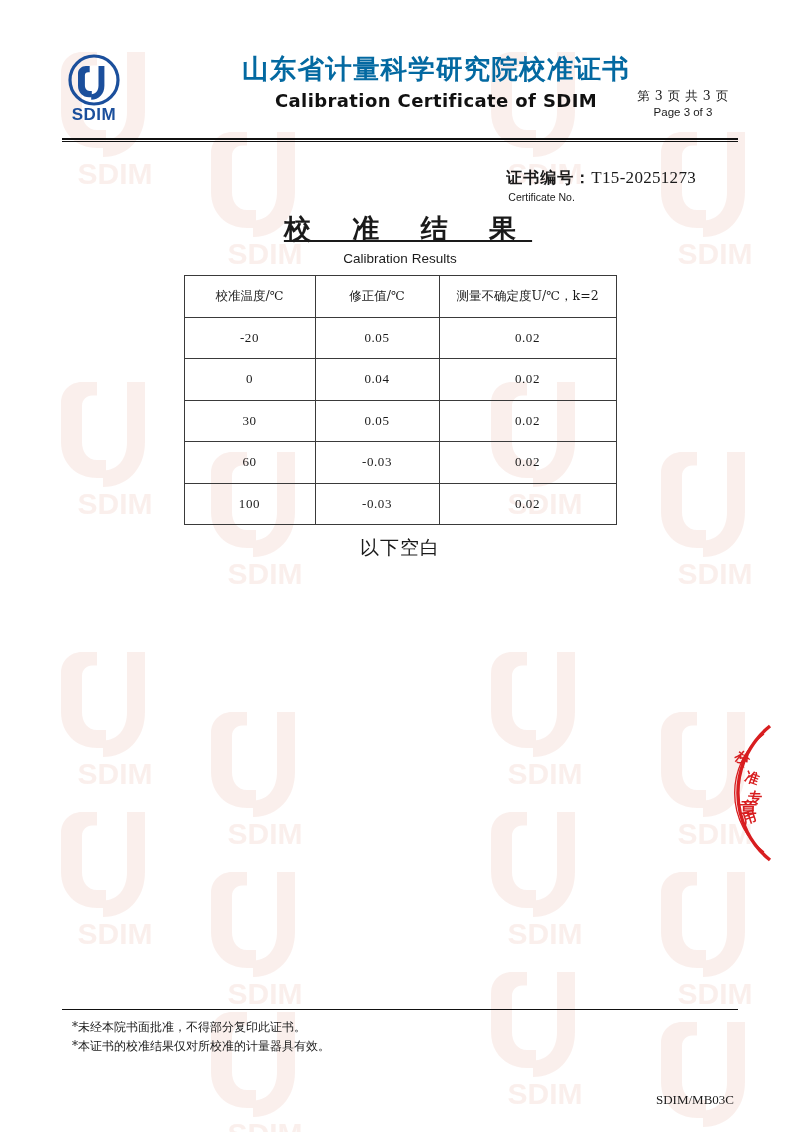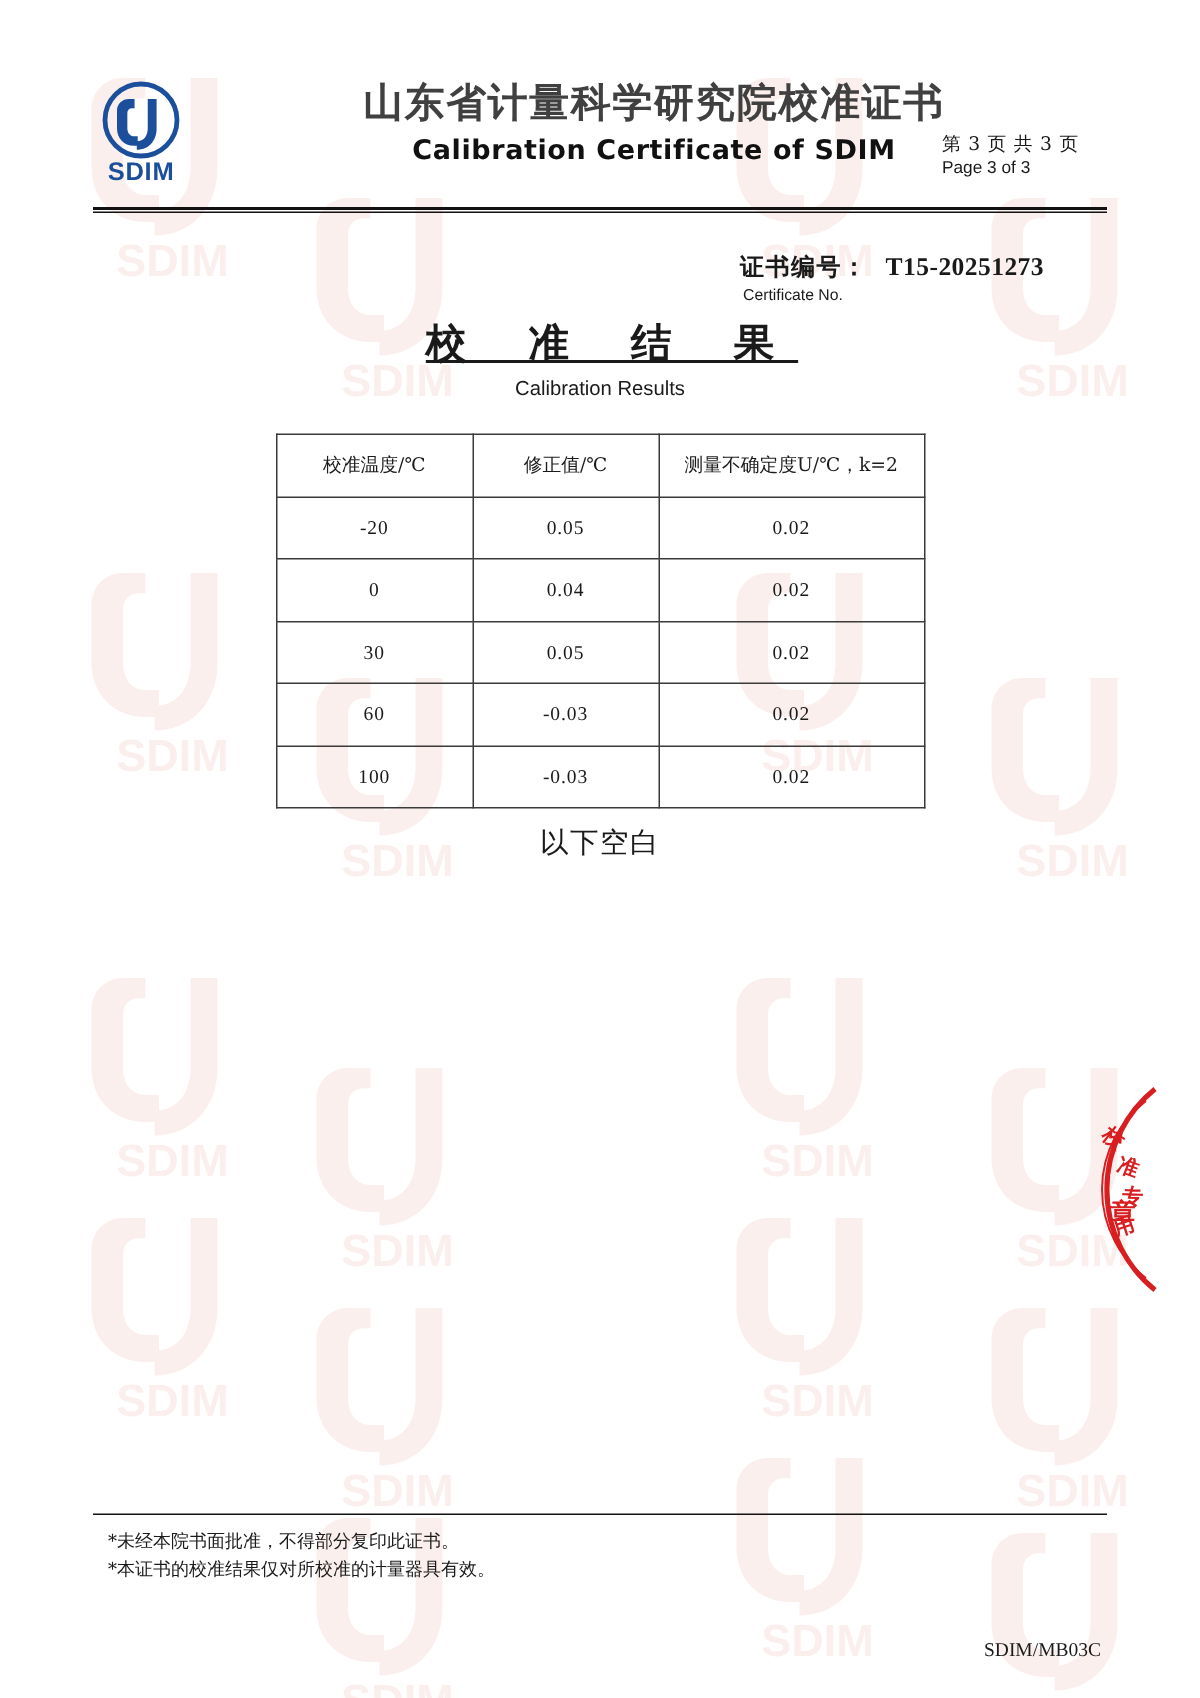--- a/index.html
+++ b/index.html
@@ -55,35 +55,36 @@
     flex: 1 1 auto;
     text-align: center;
     padding-right: 20px;
   }
   .title-cn {
     font-family: "DejaVu Serif", serif;
     font-size: 26.5px;
     font-weight: bold;
     letter-spacing: 1.2px;
     line-height: 1.25;
-    color: #404040;
+    color: #0369a1;
   }
   .title-en {
     font-family: "DejaVu Sans", sans-serif;
     font-size: 18px;
     font-weight: bold;
     letter-spacing: 0.4px;
     margin-top: 5px;
     color: #111;
   }
   .pageinfo {
     position: absolute;
     right: 0;
     top: 36px;
     width: 110px;
+    text-align: center;
     line-height: 1.35;
   }
   .pageinfo .cn {
     font-family: "DejaVu Serif", serif;
     font-size: 12.5px;
     letter-spacing: 0.5px;
   }
   .pageinfo .en {
     font-family: "Liberation Sans", sans-serif;
     font-size: 11.5px;
@@ -112,22 +113,21 @@
   }
   .certno-label {
     font-family: "DejaVu Serif", serif;
     font-size: 16px;
     font-weight: bold;
     letter-spacing: 1px;
   }
   .certno-value {
     font-family: "Liberation Serif", serif;
     font-size: 17px;
-    font-weight: bold;
-    margin-left: 12px;
+    font-weight: normal;
     letter-spacing: 0.3px;
   }
   .certno-sub {
     font-family: "Liberation Sans", sans-serif;
     font-size: 10.5px;
     margin-top: 2px;
     padding-left: 2px;
   }
 
   
@@ -146,21 +146,21 @@
   .section-en {
     font-family: "Liberation Sans", sans-serif;
     font-size: 13.5px;
     margin-top: 4px;
   }
 
   
   .table-wrap {
     display: flex;
     justify-content: center;
-    margin-top: 23px;
+    margin-top: 9px;
   }
   table.results {
     border-collapse: collapse;
     width: 432px;
     table-layout: fixed;
   }
   table.results th,
   table.results td {
     border: 1px solid #3a3a3a;
     height: 41.5px;

